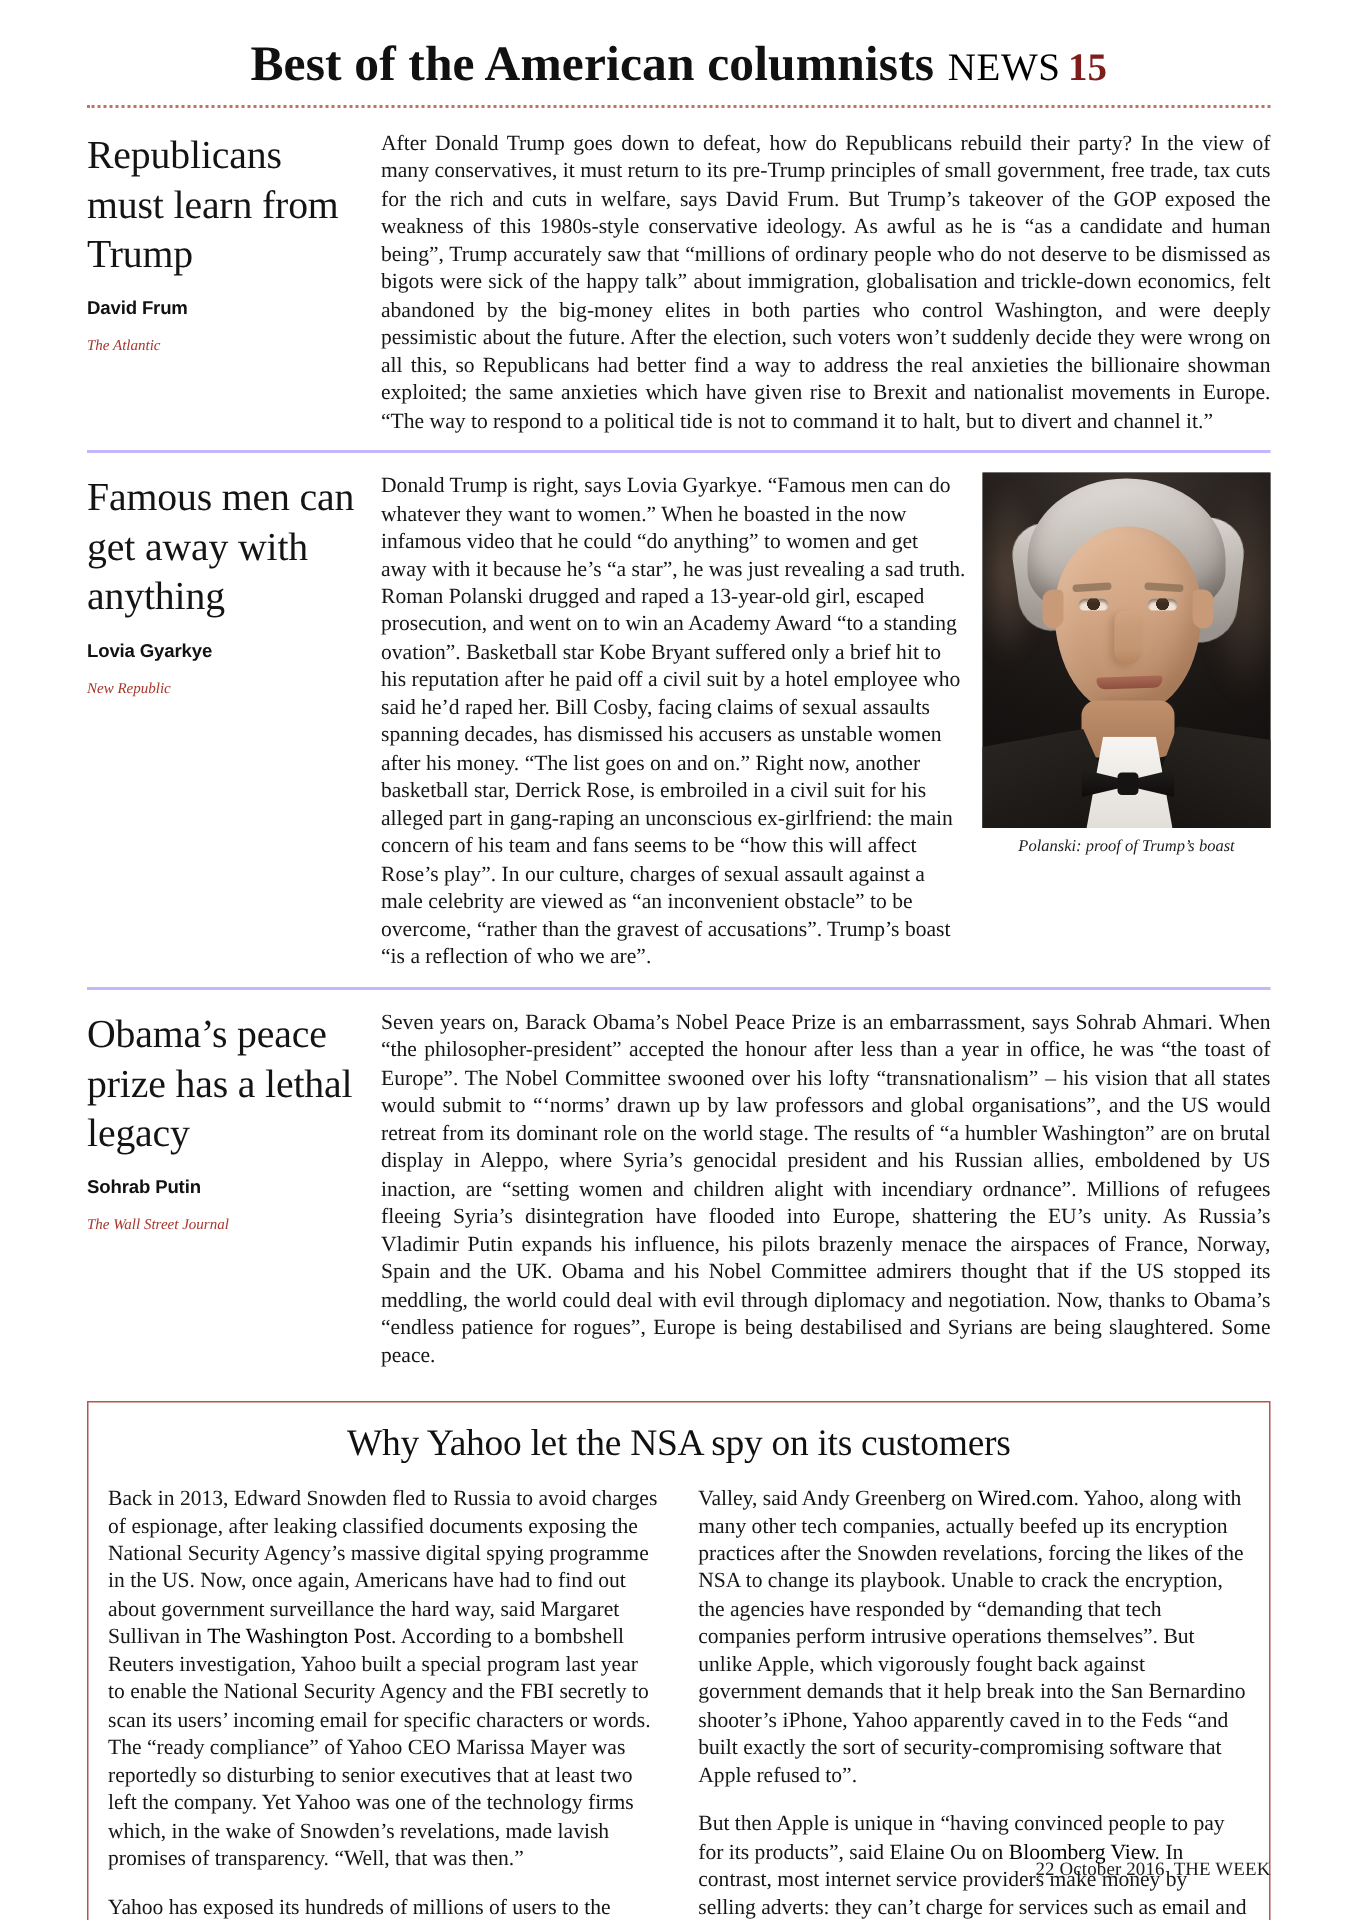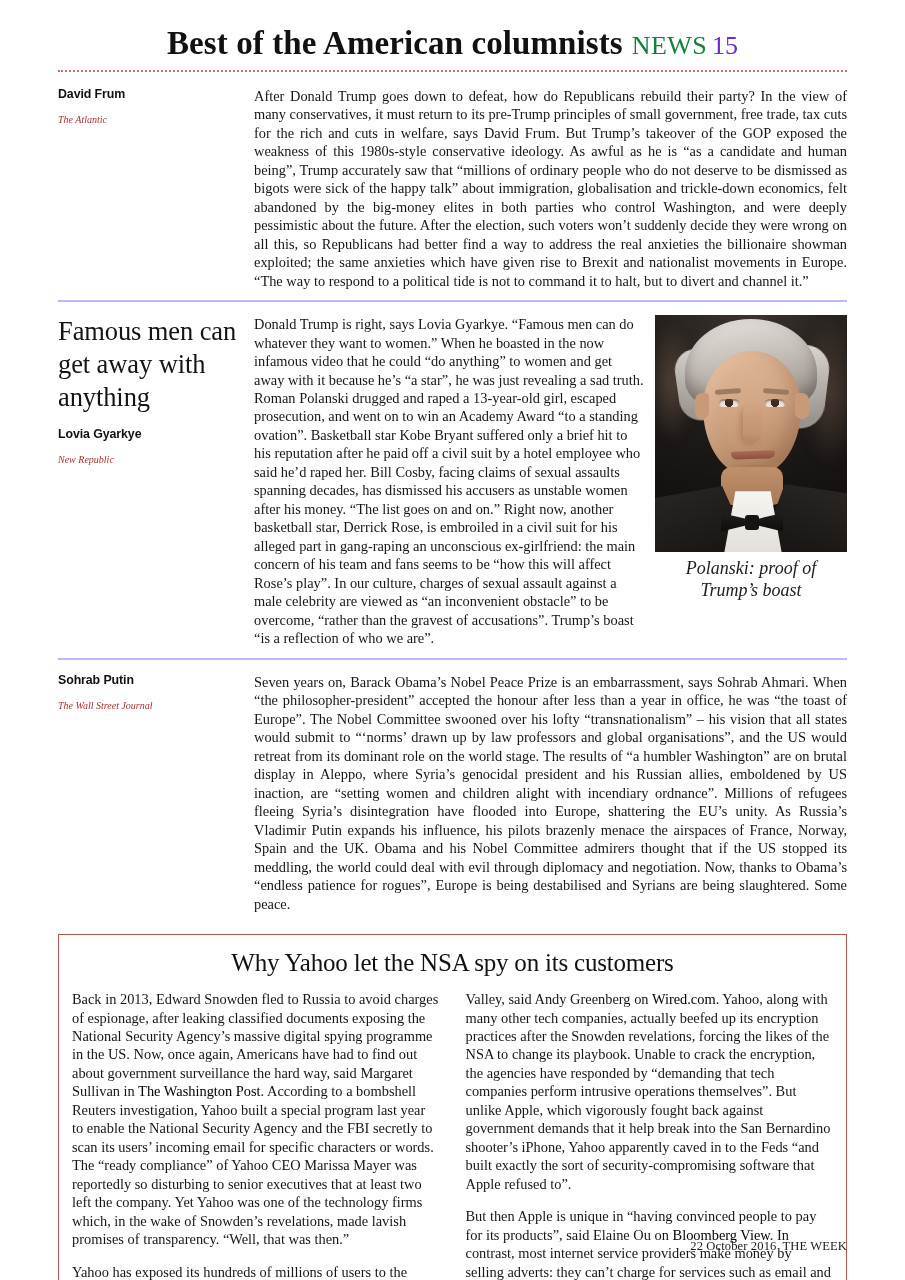--- a/index.html
+++ b/index.html
@@ -39,29 +39,29 @@
     font-size: 33px;
     font-weight: 700;
     letter-spacing: 0.1px;
     color: #111111;
     margin-top: 31px;
   }
   .masthead-section {
     font-family: "Liberation Serif", serif;
     font-size: 26px;
     font-weight: 400;
-    color: #15803d;
+    color: #000000;
     margin-left: 9px;
     letter-spacing: 0.4px;
   }
   .masthead-pagenum {
     font-family: "Liberation Serif", serif;
     font-size: 26px;
-    font-weight: 400;
-    color: #6d28d9;
+    font-weight: 700;
+    color: #7f1d1d;
     margin-left: 5px;
     text-align: right;
   }
   .dotted-rule {
     margin: 9px 58px 0 58px;
     height: 2px;
     border-top: 2px dotted #bf6b5c;
     opacity: 0.95;
   }
 
@@ -145,21 +145,21 @@
   }
   .photo-frame {
     width: 192px;
     height: 237px;
     overflow: hidden;
     position: relative;
     background: #1b1816;
   }
   .photo-caption {
     font-family: "Liberation Serif", serif;
-    font-size: 18px;
+    font-size: 11px;
     font-style: italic;
     text-align: center;
     color: #1d1d1d;
     margin-top: 6px;
     line-height: 1.2;
   }
 
   
   .feature {
     margin: 11px 58px 0 58px;
@@ -319,20 +319,21 @@
     <div class="masthead-line">
       <span class="masthead-title">Best of the American columnists</span><span class="masthead-section">NEWS</span><span class="masthead-pagenum">15</span>
     </div>
   </div>
   <div class="dotted-rule"></div>
 
   <div class="articles">
 
     <div class="article">
       <div class="art-left">
+        <h2 class="art-headline">Republicans must learn from Trump</h2>
         <div class="art-author">David Frum</div>
         <div class="art-pub">The Atlantic</div>
       </div>
       <div class="art-body">
         <p>After Donald Trump goes down to defeat, how do Republicans rebuild their party? In the view of many conservatives, it must return to its pre-Trump principles of small government, free trade, tax cuts for the rich and cuts in welfare, says David Frum. But Trump’s takeover of the GOP exposed the weakness of this 1980s-style conservative ideology. As awful as he is “as a candidate and human being”, Trump accurately saw that “millions of ordinary people who do not deserve to be dismissed as bigots were sick of the happy talk” about immigration, globalisation and trickle-down economics, felt abandoned by the big-money elites in both parties who control Washington, and were deeply pessimistic about the future. After the election, such voters won’t suddenly decide they were wrong on all this, so Republicans had better find a way to address the real anxieties the billionaire showman exploited; the same anxieties which have given rise to Brexit and nationalist movements in Europe. “The way to respond to a political tide is not to command it to halt, but to divert and channel it.”</p>
       </div>
     </div>
 
     <div class="article">
       <div class="art-left">
@@ -370,20 +371,21 @@
             <div class="bowtie-r"></div>
             <div class="bowtie-knot"></div>
           </div>
           <div class="photo-caption">Polanski: proof of Trump’s boast</div>
         </div>
       </div>
     </div>
 
     <div class="article">
       <div class="art-left">
+        <h2 class="art-headline">Obama’s peace prize has a lethal legacy</h2>
         <div class="art-author">Sohrab Putin</div>
         <div class="art-pub">The Wall Street Journal</div>
       </div>
       <div class="art-body">
         <p>Seven years on, Barack Obama’s Nobel Peace Prize is an embarrassment, says Sohrab Ahmari. When “the philosopher-president” accepted the honour after less than a year in office, he was “the toast of Europe”. The Nobel Committee swooned over his lofty “transnationalism” – his vision that all states would submit to “‘norms’ drawn up by law professors and global organisations”, and the US would retreat from its dominant role on the world stage. The results of “a humbler Washington” are on brutal display in Aleppo, where Syria’s genocidal president and his Russian allies, emboldened by US inaction, are “setting women and children alight with incendiary ordnance”. Millions of refugees fleeing Syria’s disintegration have flooded into Europe, shattering the EU’s unity. As Russia’s Vladimir Putin expands his influence, his pilots brazenly menace the airspaces of France, Norway, Spain and the UK. Obama and his Nobel Committee admirers thought that if the US stopped its meddling, the world could deal with evil through diplomacy and negotiation. Now, thanks to Obama’s “endless patience for rogues”, Europe is being destabilised and Syrians are being slaughtered. Some peace.</p>
       </div>
     </div>
 
   </div>
 

